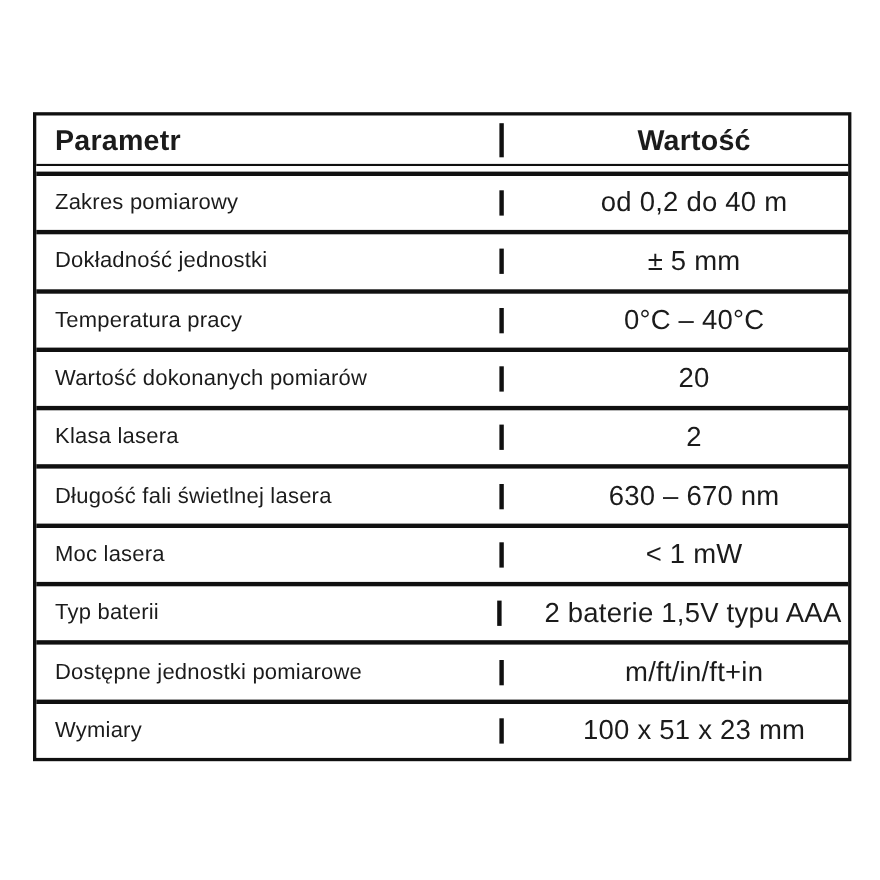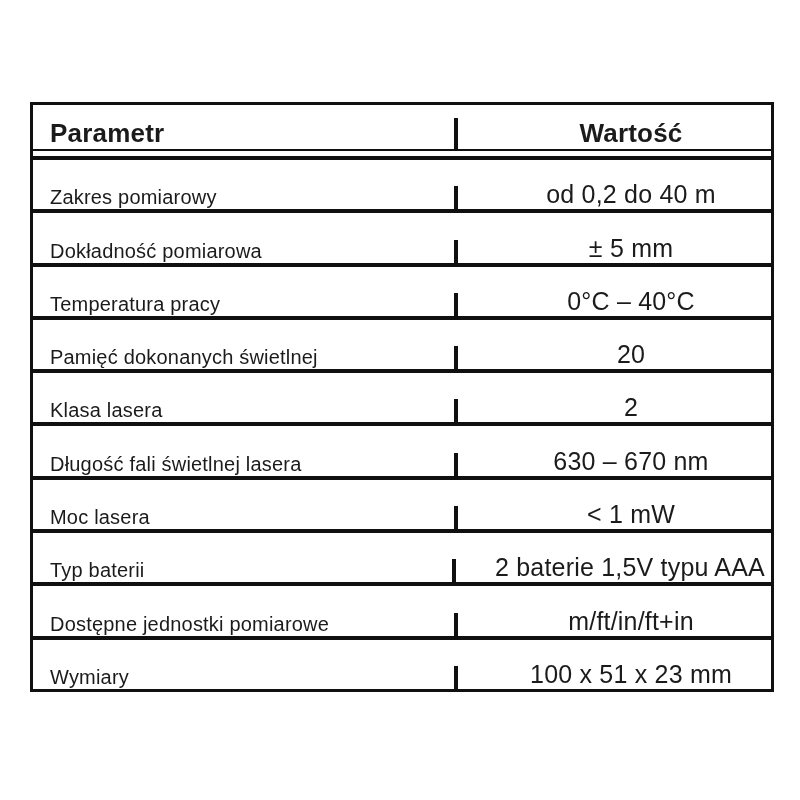--- a/index.html
+++ b/index.html
@@ -23,21 +23,21 @@
     width: 744px;
     height: 590px;
     box-sizing: border-box;
     border: 3px solid #101010;
     background: #ffffff;
     display: flex;
     flex-direction: column;
   }
   .row {
     display: flex;
-    align-items: flex-end;
+    align-items: center;
     flex: 1;
     border-top: 4px solid #101010;
     min-height: 0;
   }
   .row.header {
     border-top: none;
     flex: 0 0 44px;
     border-bottom: 2px solid #101010;
   }
   .header-gap {
@@ -84,29 +84,29 @@
       <div class="cell-value">Wartość</div>
     </div>
 
     <div class="header-gap"></div>
 
     <div class="row">
       <div class="cell-param">Zakres pomiarowy</div>
       <div class="cell-value">od 0,2 do 40 m</div>
     </div>
     <div class="row">
-      <div class="cell-param">Dokładność pomiarowa</div>
+      <div class="cell-param">Dokładność jednostki</div>
       <div class="cell-value">± 5 mm</div>
     </div>
     <div class="row">
       <div class="cell-param">Temperatura pracy</div>
       <div class="cell-value">0°C – 40°C</div>
     </div>
     <div class="row">
-      <div class="cell-param">Pamięć dokonanych świetlnej</div>
+      <div class="cell-param">Wartość dokonanych pomiarów</div>
       <div class="cell-value">20</div>
     </div>
     <div class="row">
       <div class="cell-param">Klasa lasera</div>
       <div class="cell-value">2</div>
     </div>
     <div class="row">
       <div class="cell-param">Długość fali świetlnej lasera</div>
       <div class="cell-value">630 – 670 nm</div>
     </div>

